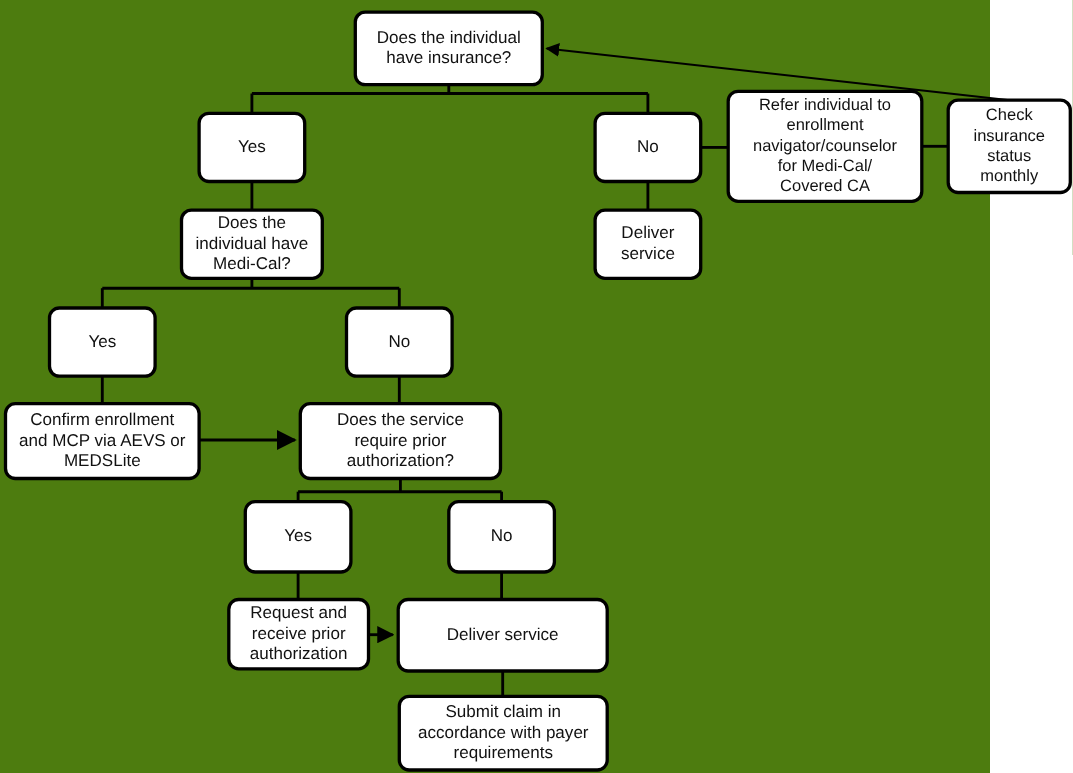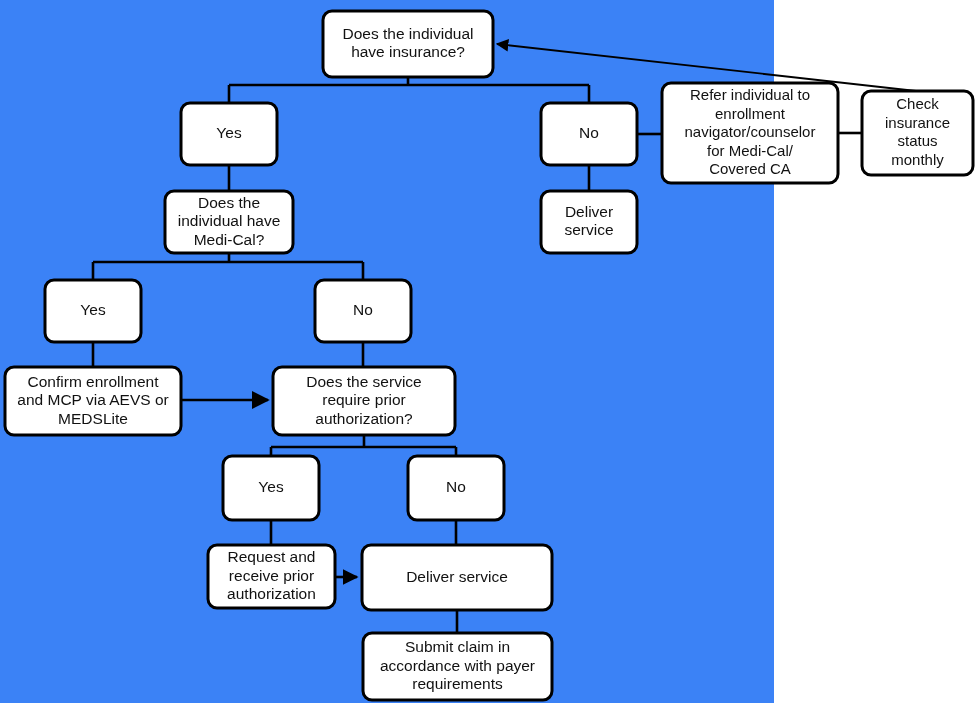--- a/index.html
+++ b/index.html
@@ -8,23 +8,23 @@
     background: #ffffff;
   }
   body {
     width: 975px;
     height: 703px;
     font-family: "Liberation Sans", sans-serif;
     overflow: hidden;
   }
   #flowchart-root {
     position: relative;
-    width: 774px;
+    width: 900px;
     height: 703px;
-    background: #3b82f6;
+    background: #4d7c0f;
   }
   svg.chart-canvas {
     display: block;
     width: 975px;
     height: 703px;
   }
   .node-box {
     fill: #ffffff;
     stroke: #000000;
     stroke-width: 3;

